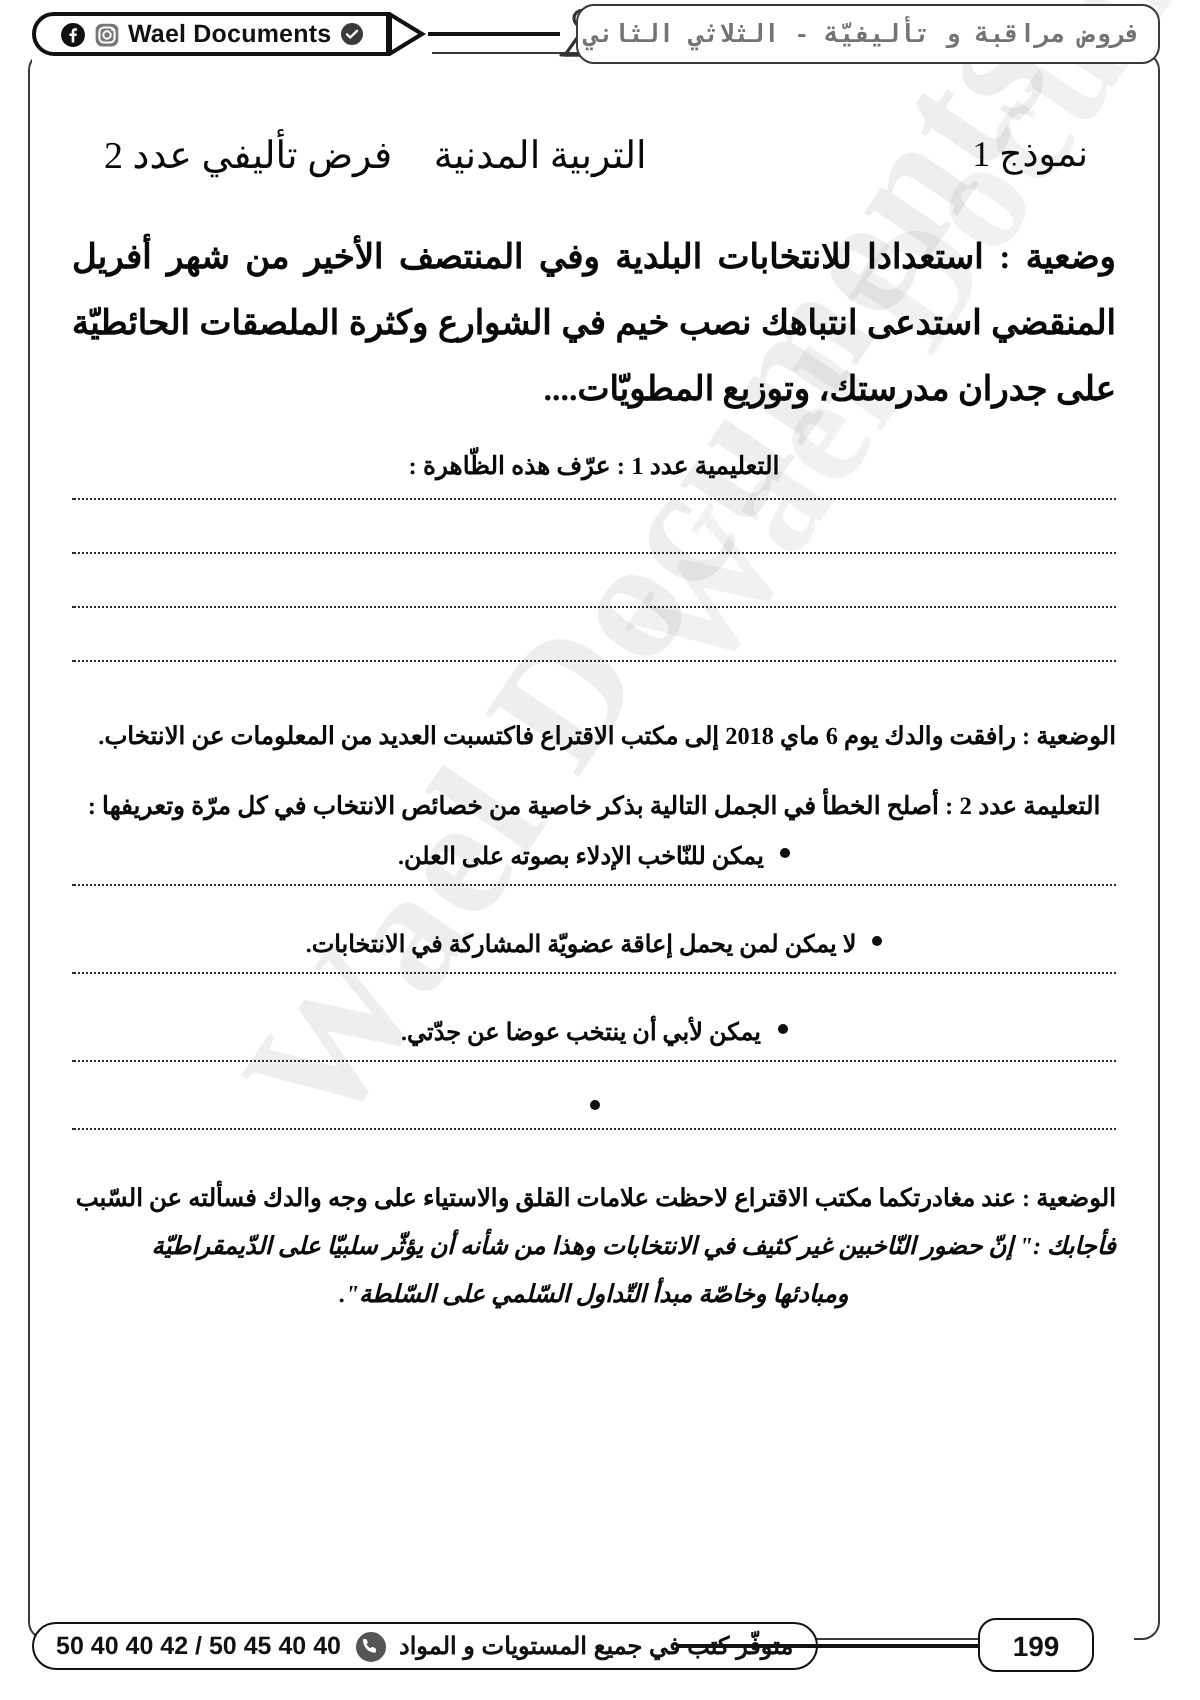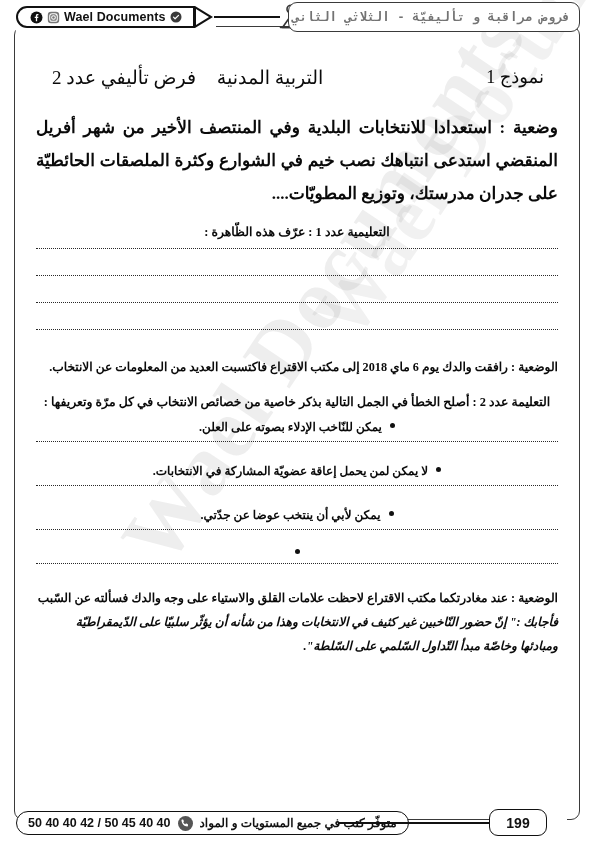--- a/index.html
+++ b/index.html
@@ -255,21 +255,21 @@
   .final-block {
     margin-top: 16px;
     font-size: 12.2px;
     line-height: 2.0;
     direction: rtl;
     font-weight: 600;
     text-align: justify;
   }
   .final-block .lead { font-weight: 700; }
   .final-block .quote { font-style: italic; }
-  .final-block .l3 { }
+  .final-block .l3 { text-align: center; }
 
   
   .footer {
     position: absolute;
     left: 0;
     top: 806px;
     width: 600px;
     height: 44px;
   }
   .footer-capsule {

